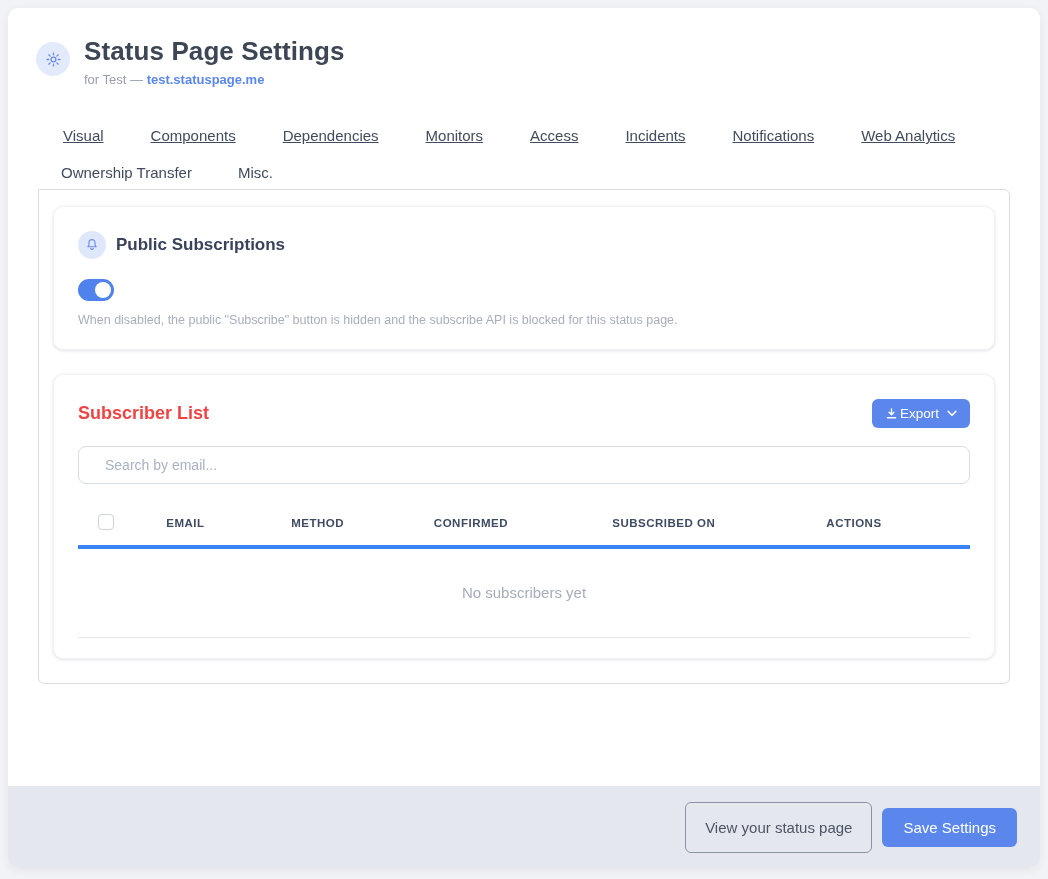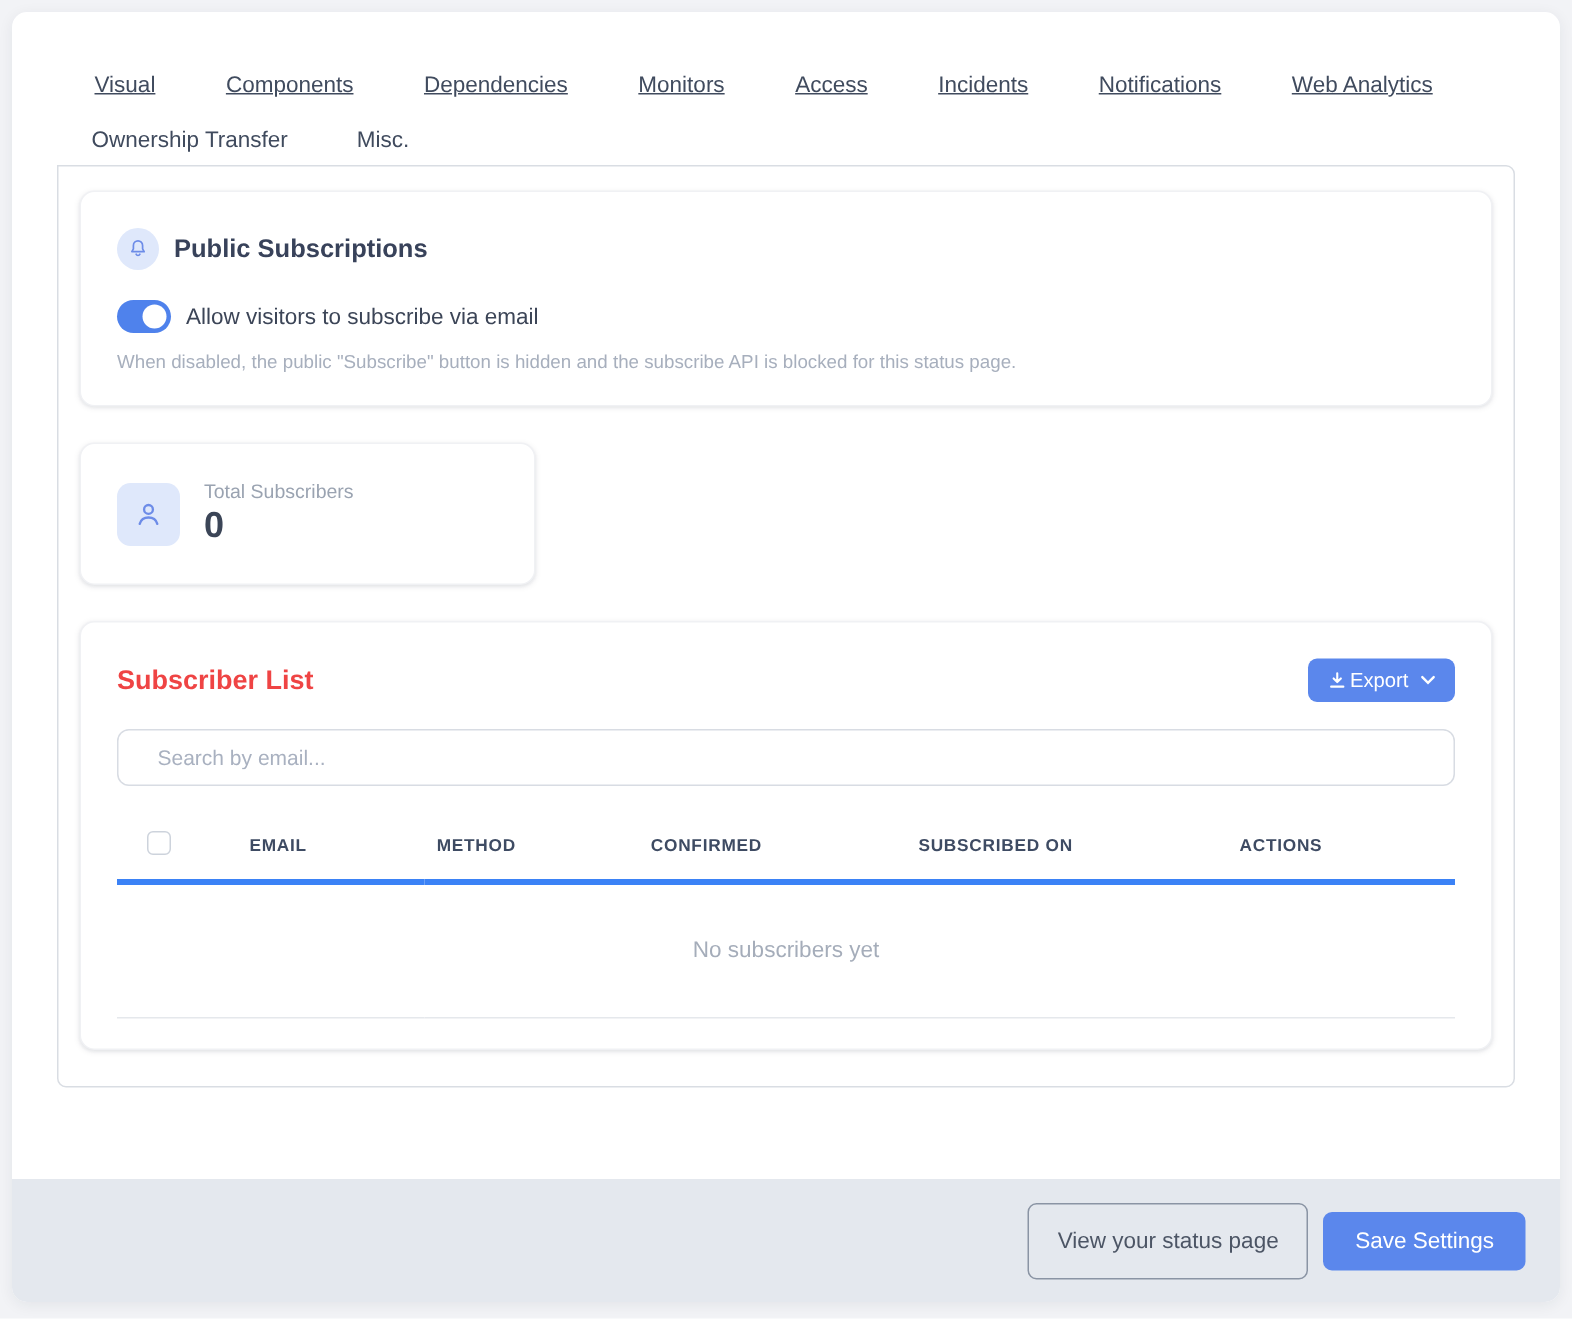--- a/index.html
+++ b/index.html
@@ -134,20 +134,34 @@
     font-size: 15px; font-family: inherit; border-radius: 6px;
     padding: 11px 21px; cursor: pointer;
   }
   .icon-svg { display: block; }
 </style>
 </head>
 <body>
 
 <div class="container">
 
+  <div class="page-header">
+    <div class="gear-avatar">
+      <svg class="icon-svg" width="17" height="17" viewBox="0 0 24 24" fill="none" stroke="currentColor" stroke-width="1.8" stroke-linecap="round">
+        <circle cx="12" cy="12" r="3.4"></circle>
+        <path d="M12 2.8v2.6M12 18.6v2.6M2.8 12h2.6M18.6 12h2.6M5.4 5.4l1.9 1.9M16.7 16.7l1.9 1.9M18.6 5.4l-1.9 1.9M7.3 16.7l-1.9 1.9"></path>
+      </svg>
+    </div>
+    <div>
+      <div class="page-title">Status Page Settings</div>
+      <div class="page-subtitle">
+        <span>for Test — </span><a href="#">test.statuspage.me</a>
+      </div>
+    </div>
+  </div>
 
   <div class="tabs-row1">
     <div class="tab1">Visual</div>
     <div class="tab1">Components</div>
     <div class="tab1">Dependencies</div>
     <div class="tab1">Monitors</div>
     <div class="tab1">Access</div>
     <div class="tab1">Incidents</div>
     <div class="tab1">Notifications</div>
     <div class="tab1">Web Analytics</div>
@@ -167,37 +181,24 @@
             <path d="M8 1.8a3.5 3.5 0 0 0-3.5 3.5v2.6L3.3 10h9.4l-1.2-2.1V5.3A3.5 3.5 0 0 0 8 1.8z"></path>
             <path d="M6.6 12a1.5 1.5 0 0 0 2.8 0" stroke-linecap="round"></path>
           </svg>
         </div>
         <div class="card-heading">Public Subscriptions</div>
       </div>
       <div class="toggle-row">
         <div class="toggle">
             <div class="knob"></div>
           </div>
-        <div class="toggle-label">Allow visitors to subscribe via email</div>
       </div>
       <div class="help-text">When disabled, the public "Subscribe" button is hidden and the subscribe API is blocked for this status page.</div>
     </div>
 
-    <div class="card card-stat">
-      <div class="person-tile">
-        <svg class="icon-svg" width="22" height="22" viewBox="0 0 24 24" fill="none" stroke="currentColor" stroke-width="1.7" stroke-linecap="round">
-          <circle cx="12" cy="8.3" r="3.2"></circle>
-          <path d="M5.6 18.8c.9-3 3.4-4.6 6.4-4.6s5.5 1.6 6.4 4.6"></path>
-        </svg>
-      </div>
-      <div>
-        <div class="stat-label">Total Subscribers</div>
-        <div class="stat-value">0</div>
-      </div>
-    </div>
 
     <div class="card card-list">
       <div class="list-header">
         <div class="list-title">Subscriber List</div>
         <button class="export-btn">
           <span>
             <svg class="icon-svg" width="13" height="13" viewBox="0 0 14 14" fill="none" stroke="currentColor" stroke-width="1.5" stroke-linecap="round" stroke-linejoin="round">
               <path d="M7 2v6M4.4 5.7 7 8.3l2.6-2.6M2.6 11.6h8.8"></path>
             </svg>
           </span>

